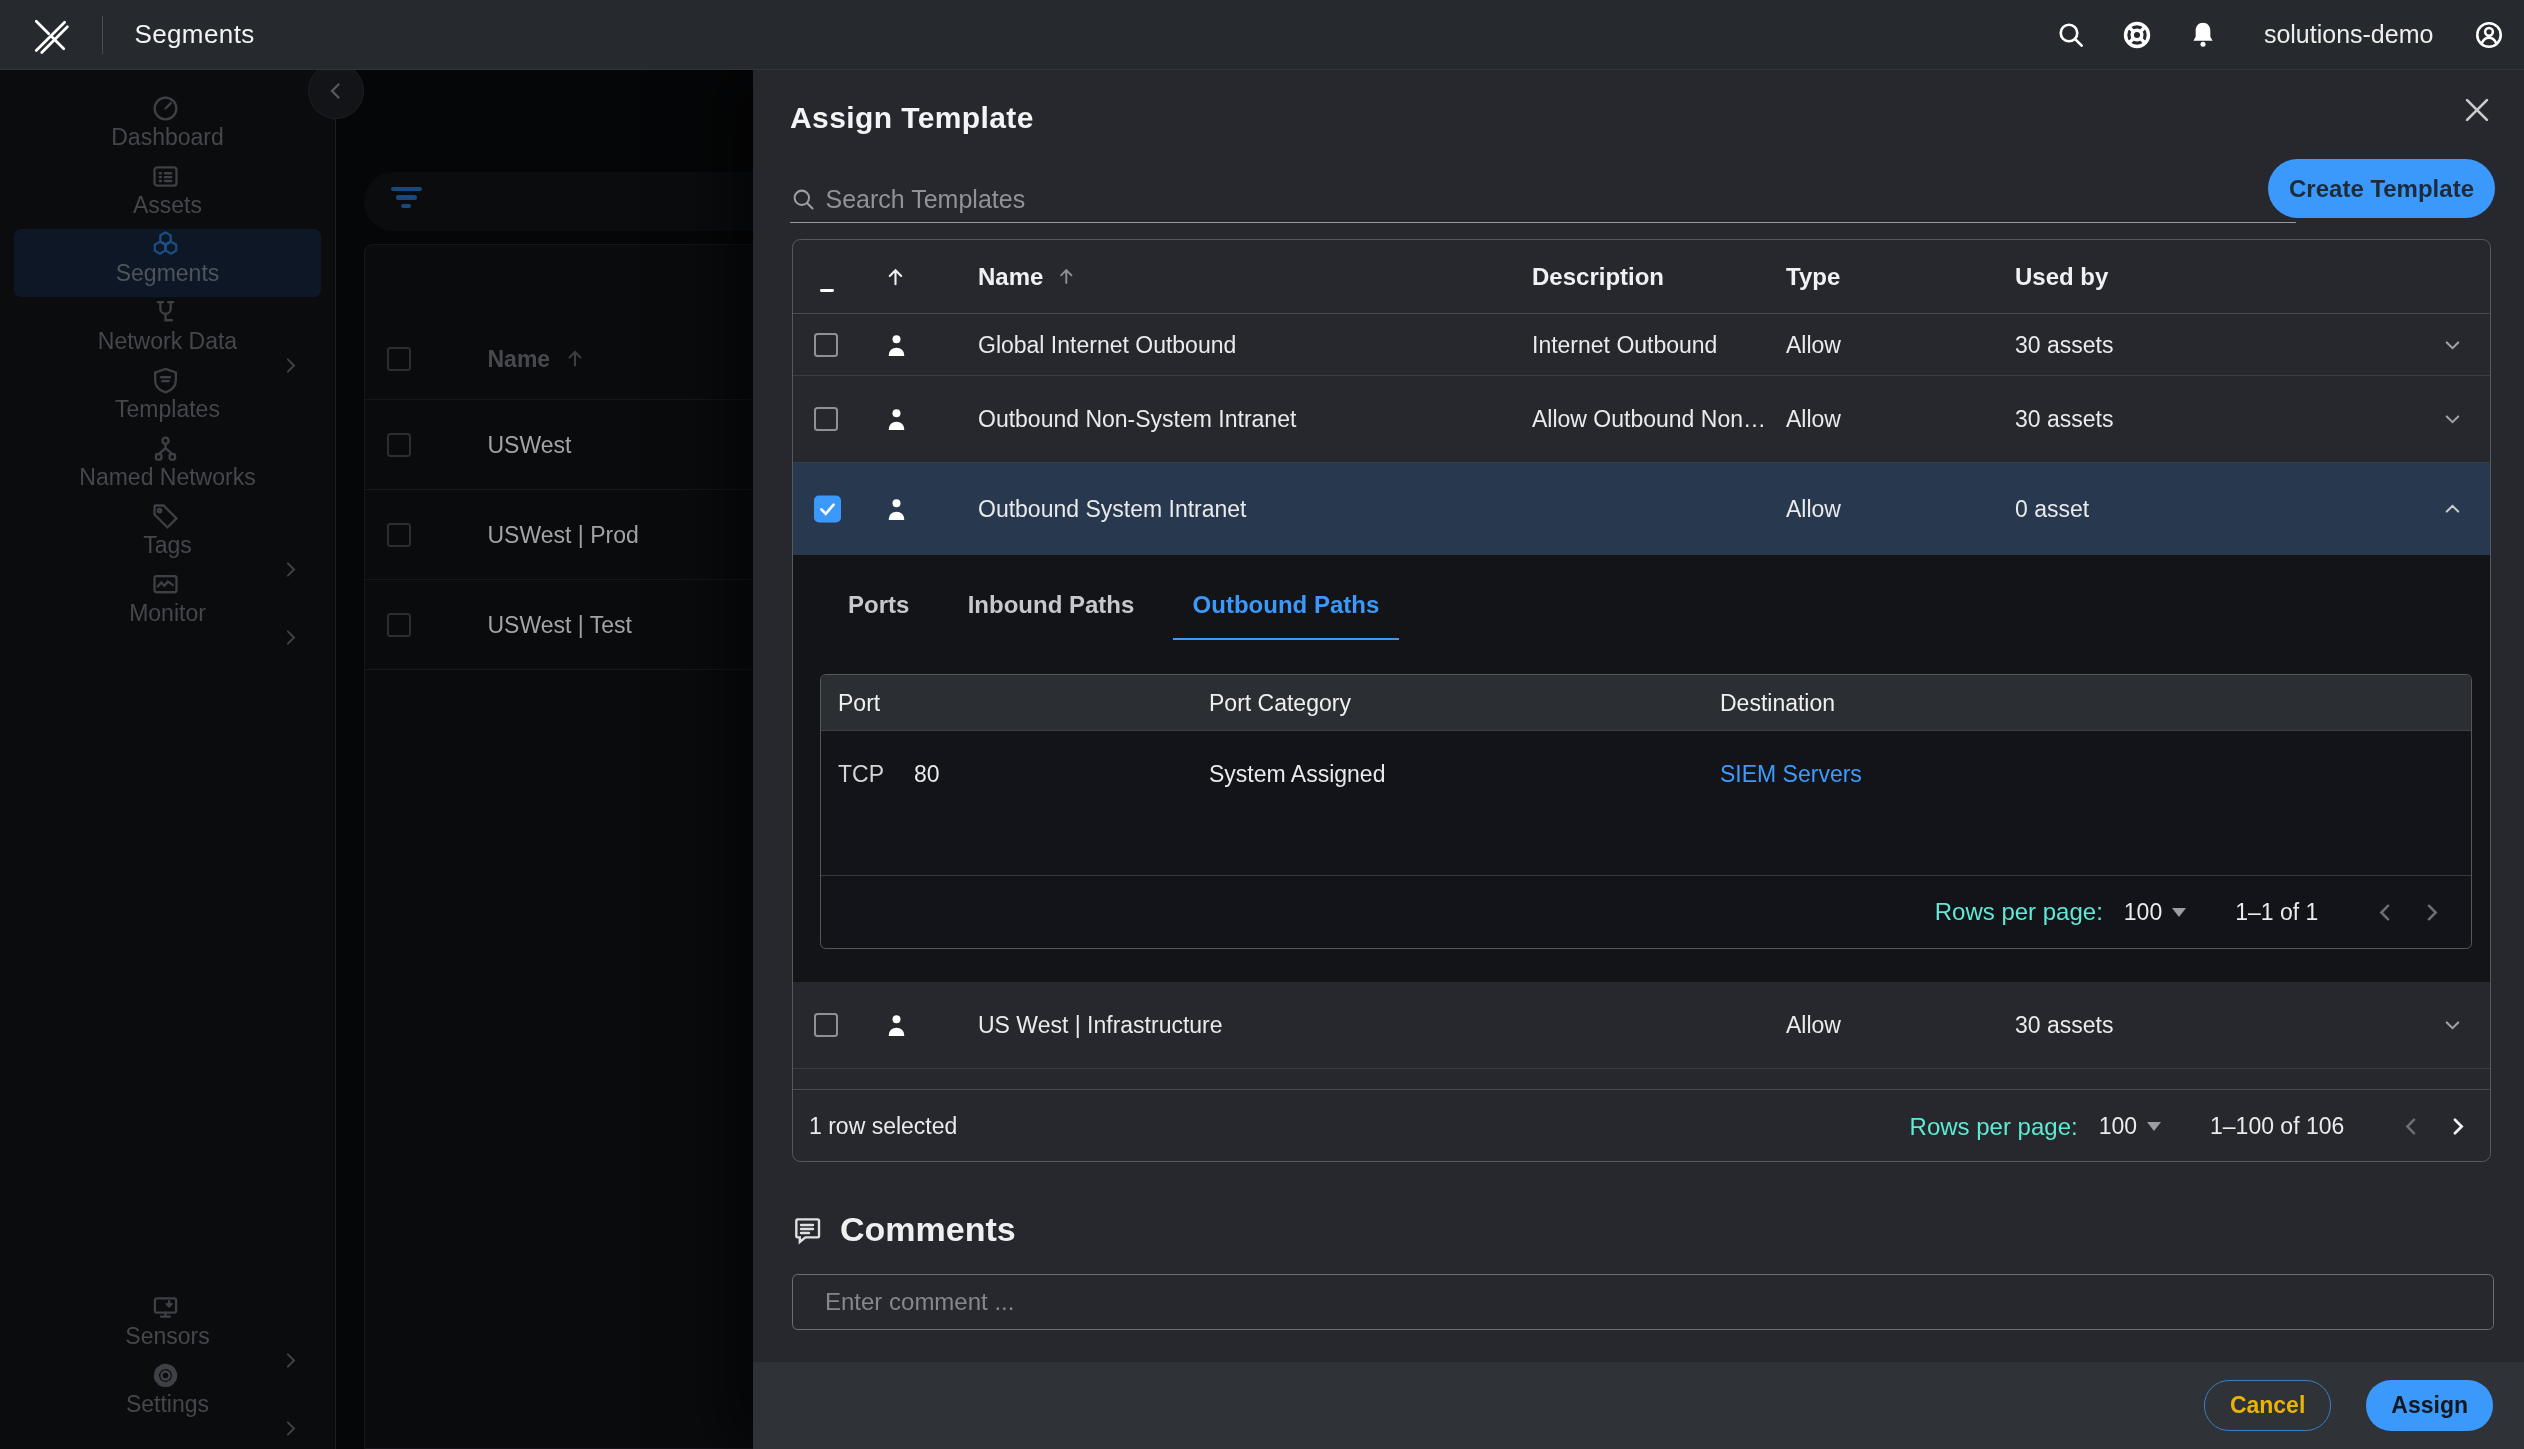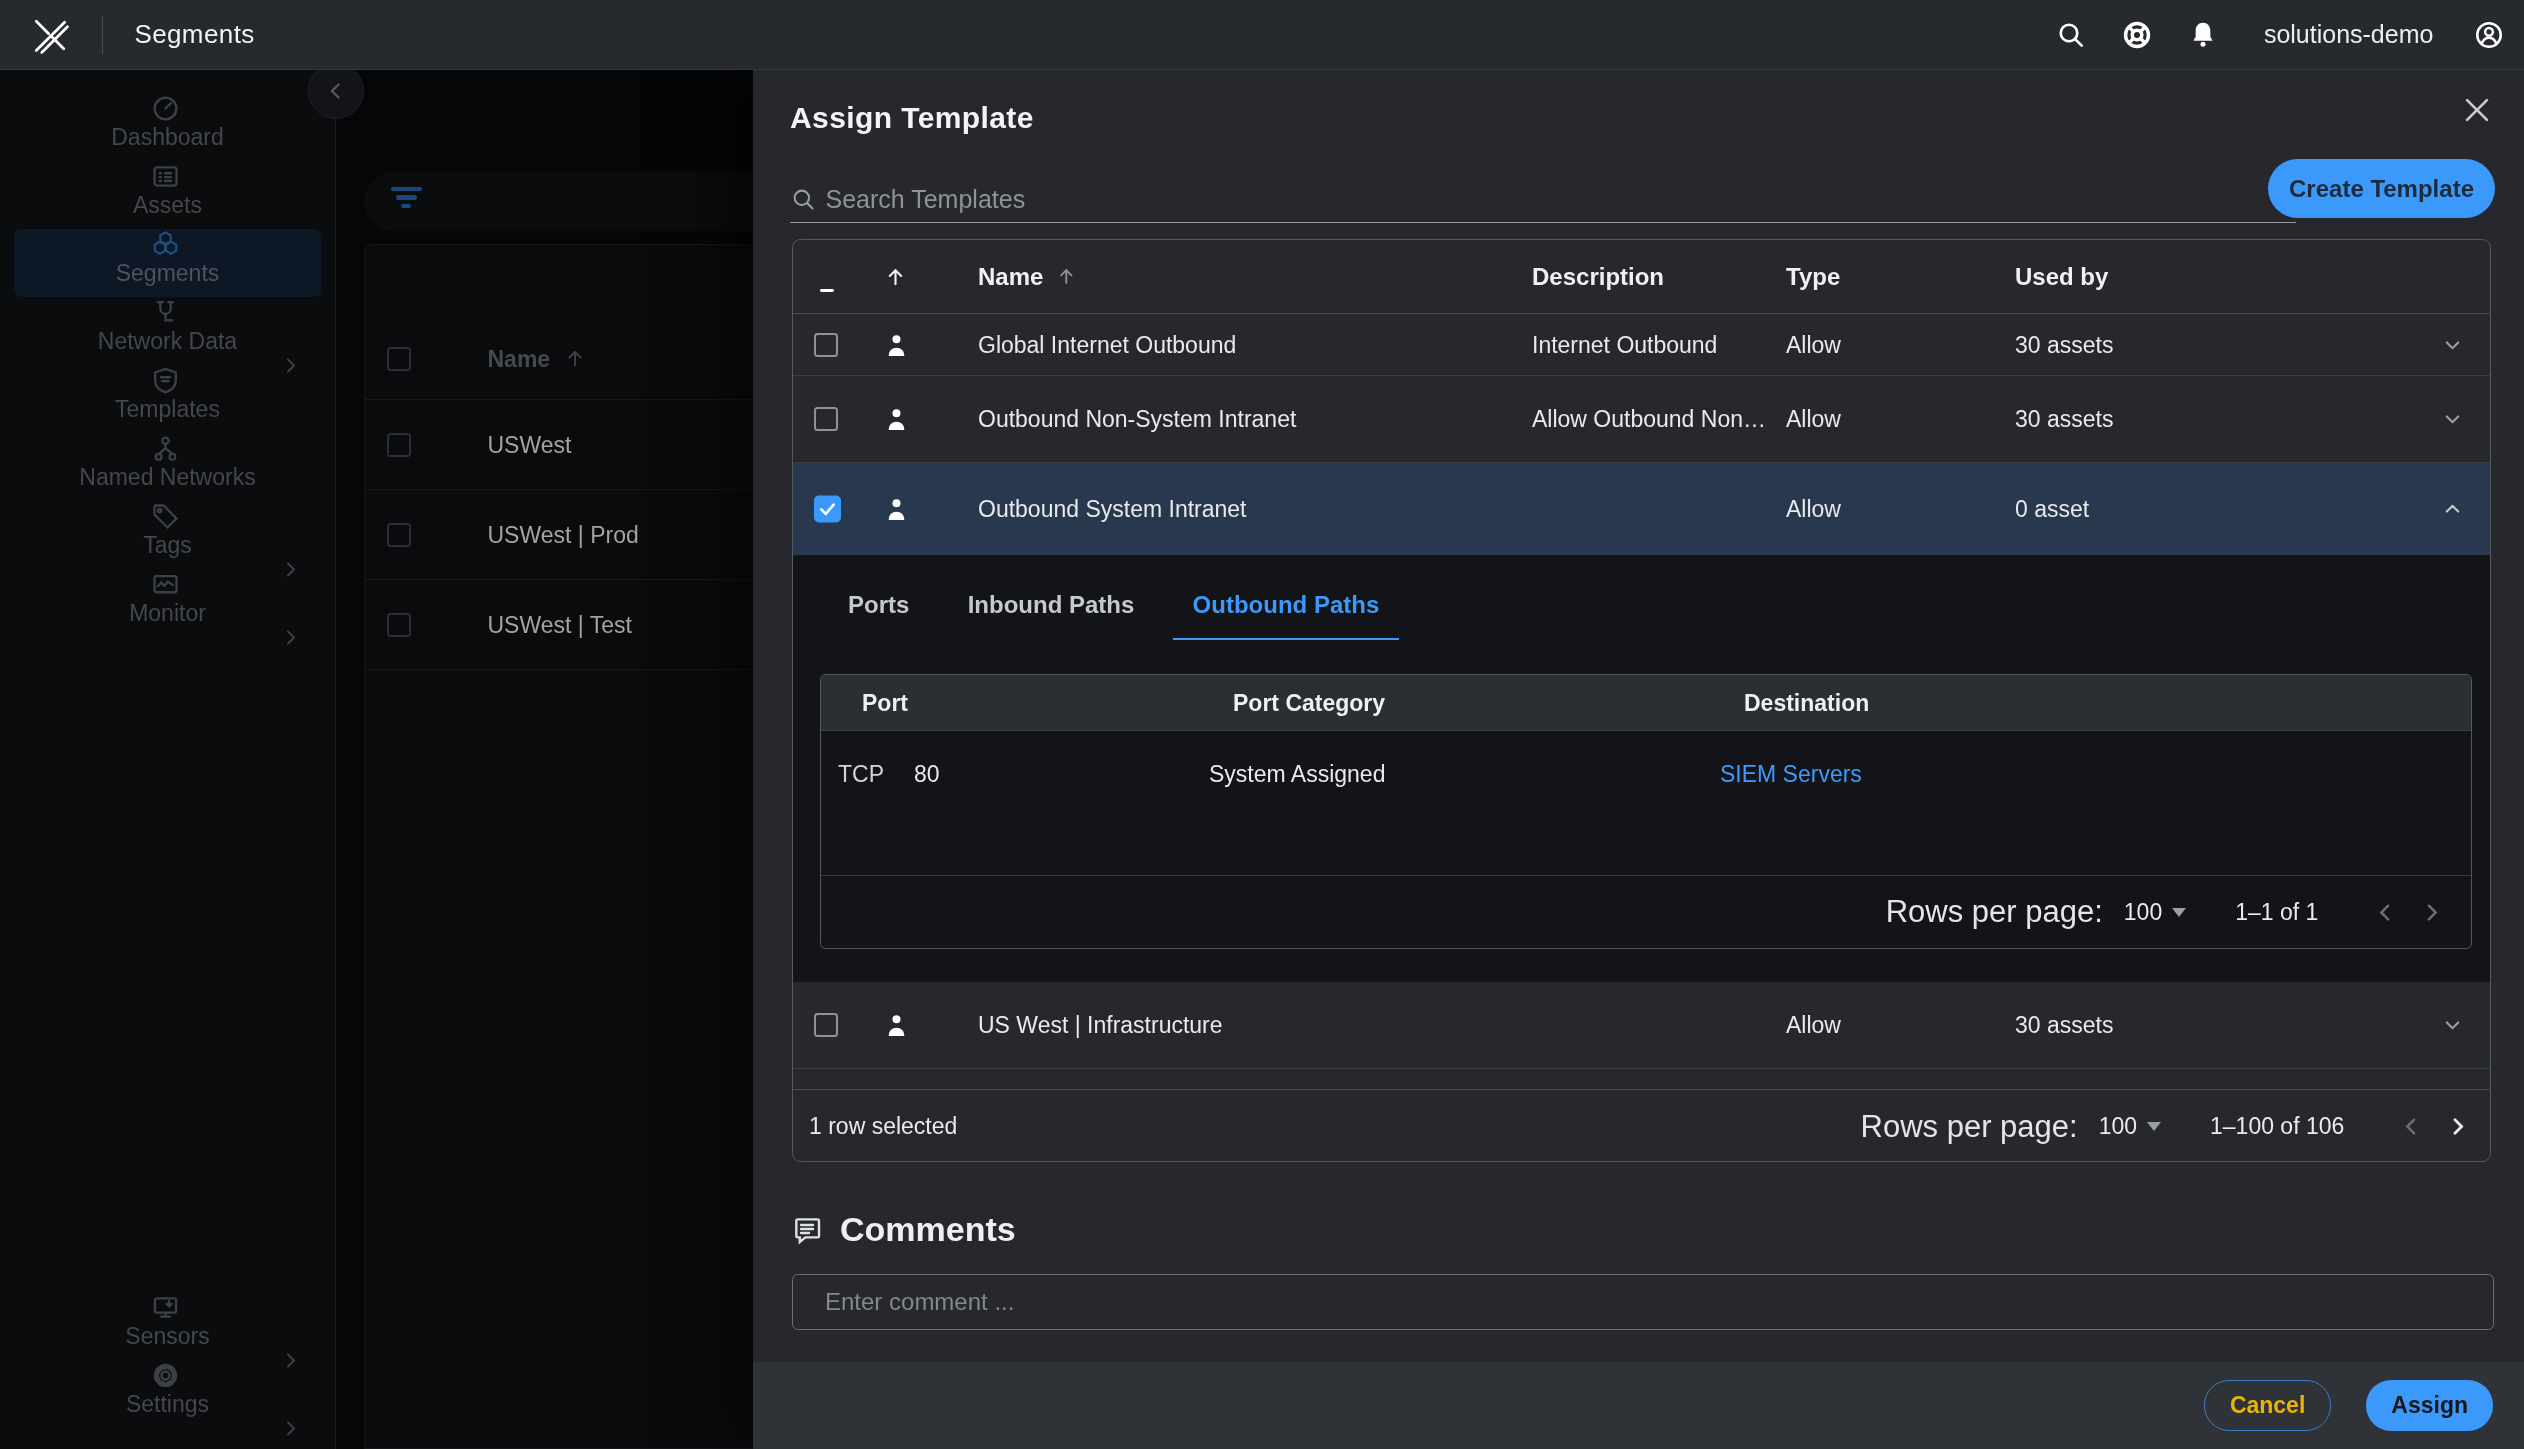--- a/index.html
+++ b/index.html
@@ -107,27 +107,27 @@
 
   
   .expand { position:relative; height:427px; background:#131418; }
   .tabs { position:absolute; left:35px; top:27px; display:flex; gap:18.3px; }
   .tab { padding:5.6px 20px 18.3px; font-size:24px; font-weight:600; color:#c6c9cc; line-height:34px; cursor:pointer; }
   .tab.active { color:#3b99fc; padding-bottom:15.5px; border-bottom:2.8px solid #3b99fc; }
   .in-card { position:absolute; left:27px; top:119px; width:1652px; height:275px; border:0.7px solid #54575c; border-radius:5.6px; overflow:hidden; background:#121419; display:flex; flex-direction:column; }
   .in-head { height:56px; background:#2b2e33; border-bottom:0.7px solid #3c3f44; position:relative; flex:none; }
   .in-row { height:86px; position:relative; flex:none; }
   .in-cell { position:absolute; top:50%; transform:translateY(-50%); font-size:23px; color:#e8eaec; white-space:nowrap; }
-  .in-head .in-cell { font-weight:700; color:#eef0f2;margin-left:24px; }
+  .in-head .in-cell { font-weight:400; color:#eef0f2; }
   .ic-port { left:17px; } .ic-cat { left:388px; } .ic-dest { left:899px; }
   .proto { color:#d2d4d7; margin-right:30px; }
   .link { color:#3e9bfc; cursor:pointer; }
   .in-fill { flex:1; }
   .in-foot { height:73px; border-top:0.7px solid #35383d; flex:none; display:flex; align-items:center; justify-content:flex-end; gap:21px; padding-right:27px; }
-  .pg-label { font-size:31px; color:#e5e5e5; }
+  .pg-label { font-size:24px; color:#5eead4; }
   .pg-select { display:flex; align-items:center; gap:10px; font-size:23px; color:#e9ebed; cursor:pointer; }
   .caret { width:0; height:0; border-left:7.8px solid transparent; border-right:7.8px solid transparent; border-top:9.2px solid #9a9da1; }
   .pg-range { font-size:23px; color:#e9ebed; margin-left:28px; }
   .pg-chev { width:25px; height:25px; }
   .pg-chev.dim { color:#6b6e73; }
   .pg-chev.lit { color:#eef0f2; cursor:pointer; }
   .in-foot .gap { width:12.7px; }
 
   
   .tfoot-inner { position:absolute; inset:0; display:flex; align-items:center; }

